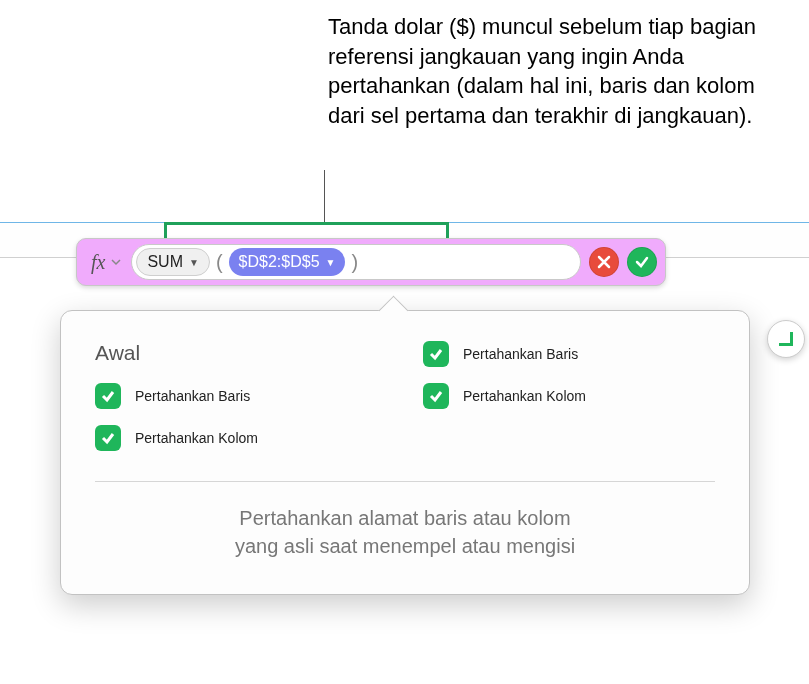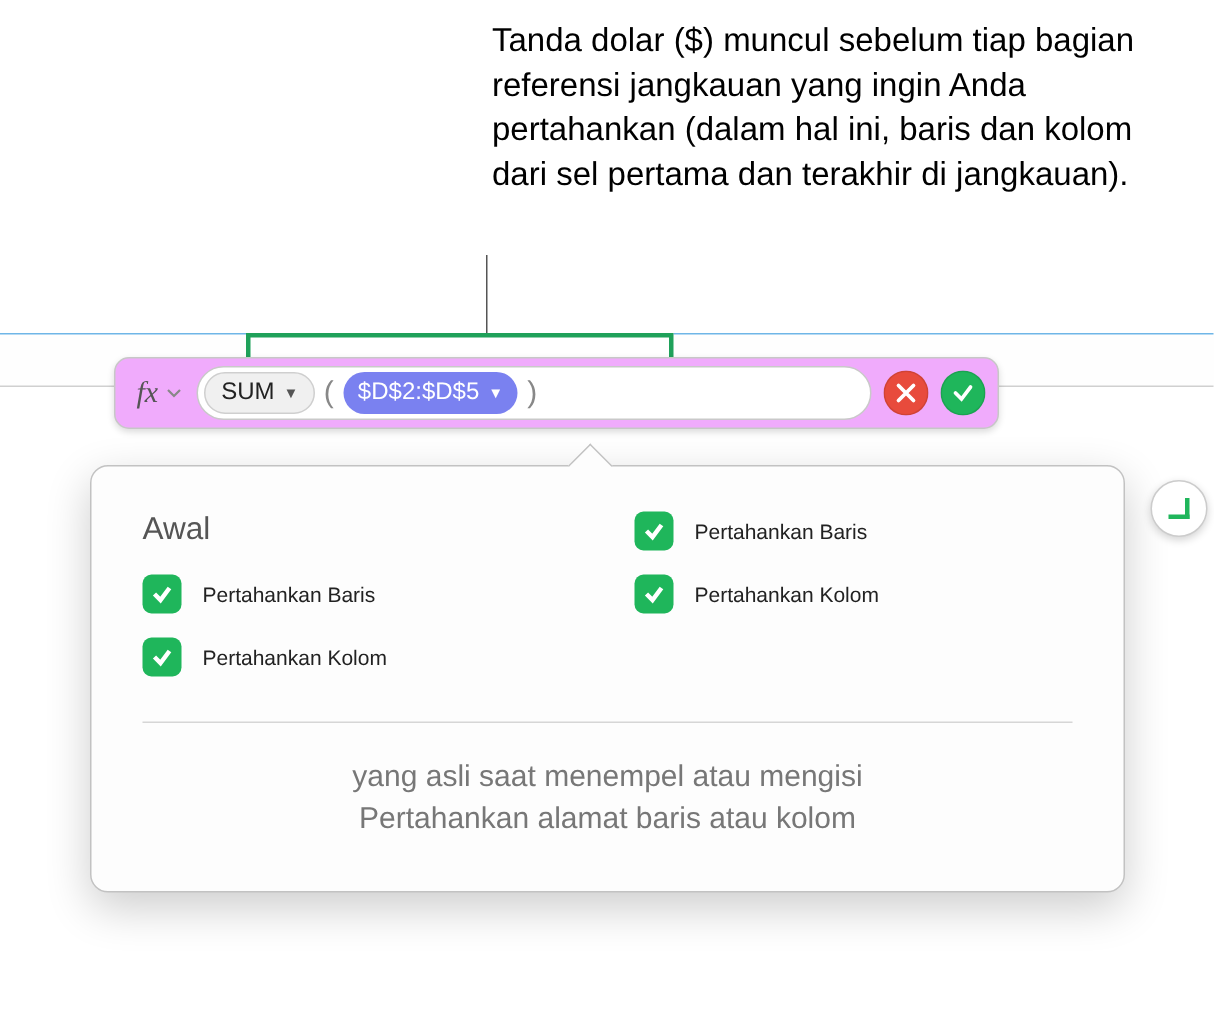--- a/index.html
+++ b/index.html
@@ -329,16 +329,16 @@
           <svg viewBox="0 0 16 16">
               <path d="M3 8 L7 12 L13 4"></path>
             </svg>
         </div>
         <span class="checkbox-label">Pertahankan Kolom</span>
       </div>
     </div>
   </div>
   <div class="popover-divider"></div>
   <div class="popover-footer">
+    <div>Pertahankan alamat baris atau kolom</div>
     <div>yang asli saat menempel atau mengisi</div>
-    <div>Pertahankan alamat baris atau kolom</div>
   </div>
 </div>
 
 </body></html>

